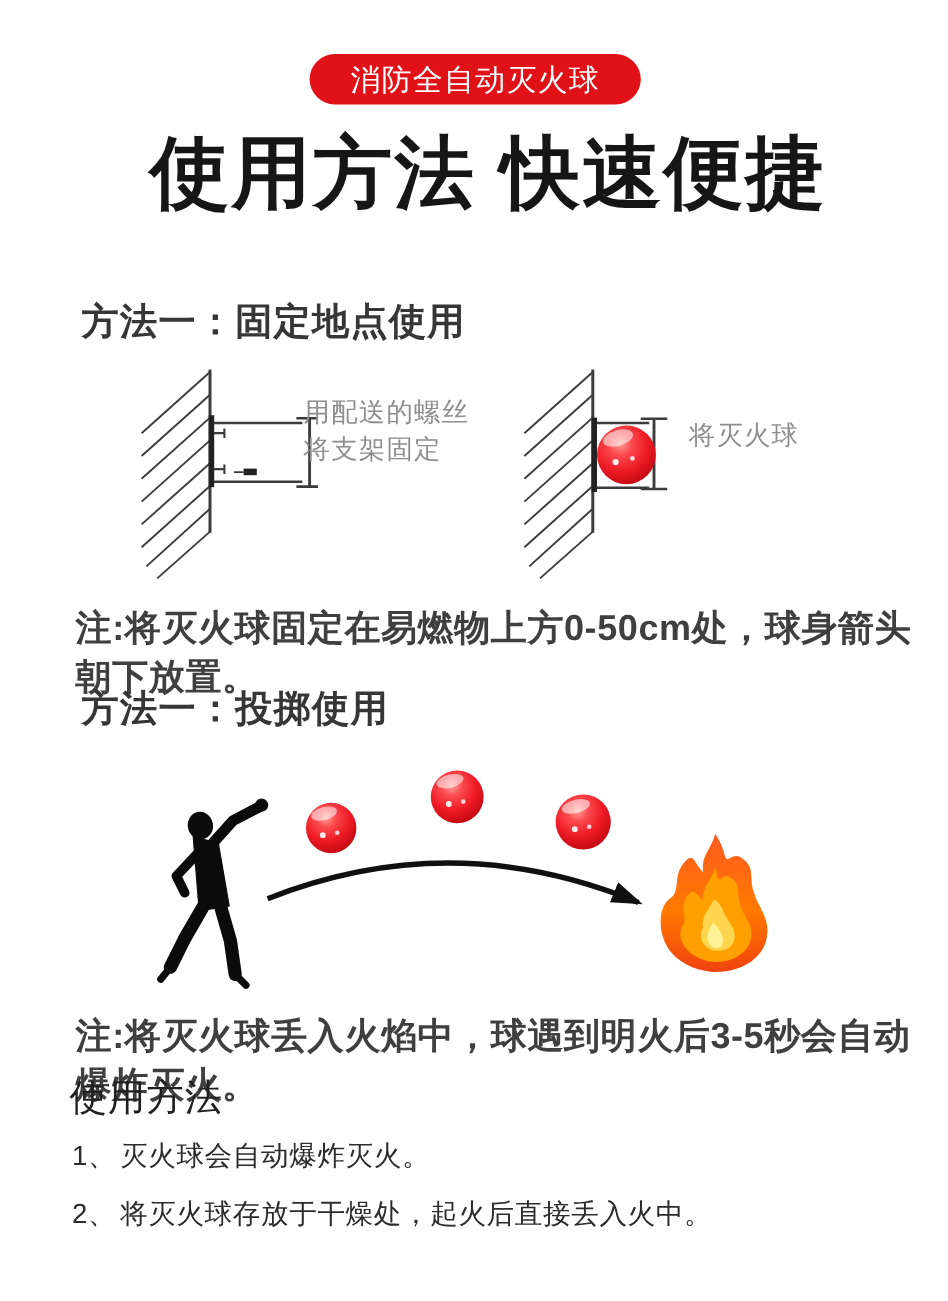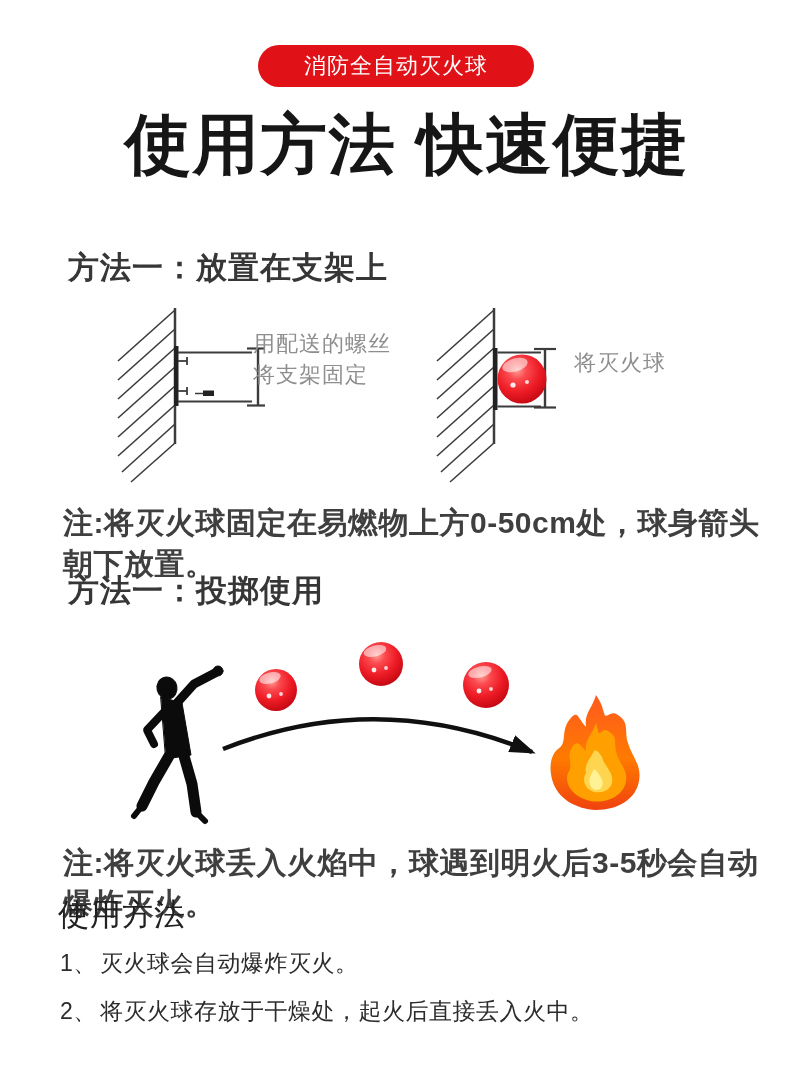--- a/index.html
+++ b/index.html
@@ -4,21 +4,21 @@
 <style>
   html,body{margin:0;padding:0;background:#fff;}
   .page{
     position:relative;width:790px;height:1084px;background:#fff;overflow:hidden;
     font-family:"Liberation Sans","DejaVu Sans",sans-serif;
   }
   .badge{
     position:absolute;left:258px;top:45px;width:276px;height:42px;
     background:var(--badge-bg,#e01117);color:var(--badge-text,#fff);
     border-radius:21px;display:flex;align-items:center;justify-content:center;
-    font-size:22px;letter-spacing:1px;
+    font-size:25px;letter-spacing:1px;
   }
   .main-title{
     position:absolute;left:12px;top:100px;width:790px;margin:0;text-align:center;
     font-size:66px;font-weight:900;color:var(--title-color,#161616);letter-spacing:2px;
   }
   .section-heading{
     position:absolute;margin:0;font-size:31px;font-weight:800;
     color:var(--heading-color,#363636);letter-spacing:1px;
   }
   .h-m1{left:68px;top:247px;}
@@ -50,21 +50,21 @@
 </style>
 </head>
 <body>
 
 <div class="page">
 
   <div class="badge">消防全自动灭火球</div>
 
   <h1 class="main-title">使用方法 快速便捷</h1>
 
-  <h2 class="section-heading h-m1">方法一：放置在支架上</h2>
+  <h2 class="section-heading h-m1">方法一：固定地点使用</h2>
 
   <svg class="diag diag-left" viewBox="0 0 180 180">
     <g stroke="#3c3c3c" fill="none">
       <line x1="90" y1="5" x2="90" y2="141" stroke-width="2.5"></line>
       <line x1="90" y1="7" x2="33" y2="58" stroke-width="1.6"></line>
       <line x1="90" y1="26" x2="33" y2="77" stroke-width="1.6"></line>
       <line x1="90" y1="45" x2="33" y2="96" stroke-width="1.6"></line>
       <line x1="90" y1="64" x2="33" y2="115" stroke-width="1.6"></line>
       <line x1="90" y1="83" x2="33" y2="134" stroke-width="1.6"></line>
       <line x1="90" y1="102" x2="33" y2="153" stroke-width="1.6"></line>

